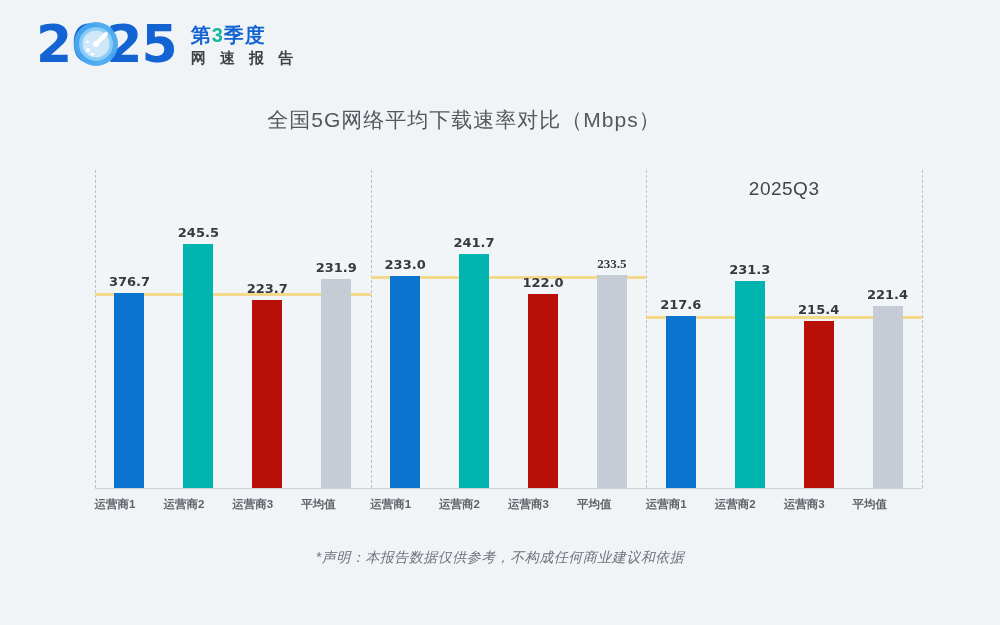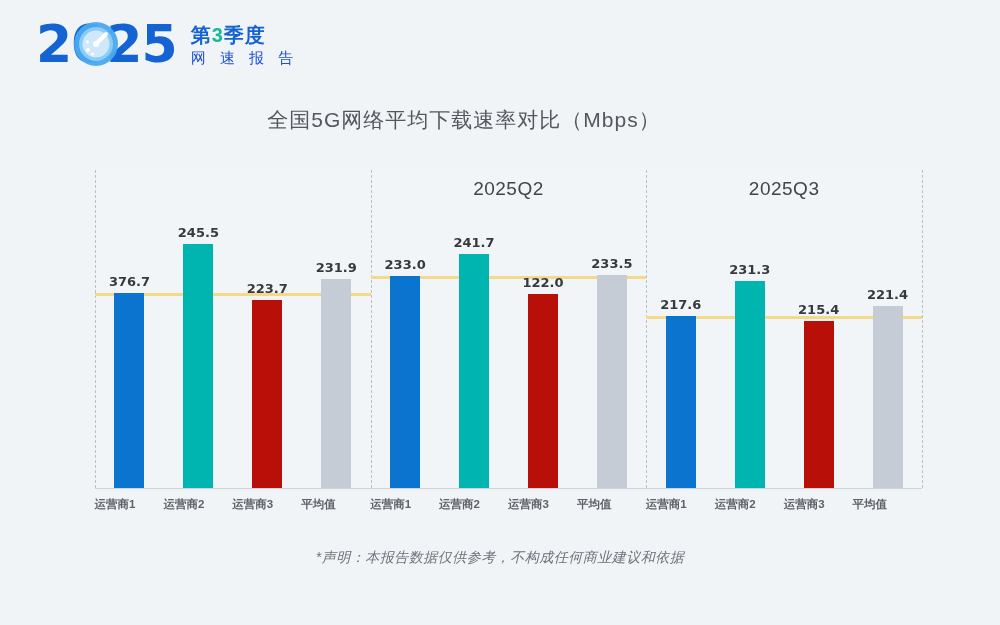--- a/index.html
+++ b/index.html
@@ -52,22 +52,22 @@
   .logo-line1 {
     font-size: 20px;
     font-weight: 700;
     color: #1463d2;
     letter-spacing: 1px;
     line-height: 1;
   }
   .logo-line1 .accent { color: #16b79b; }
   .logo-line2 {
     font-size: 15px;
-    font-weight: 400;
-    color: #1d4ed8;
+    font-weight: 700;
+    color: #404040;
     letter-spacing: 5px;
     line-height: 1;
   }
 
   
   .chart-title {
     position: absolute;
     top: 106px;
     left: 0;
     width: 928px;
@@ -187,33 +187,32 @@
     <div class="bar-value" style="left: 68.375px; top: 55.475px;">245.5</div>
     <div class="cat-label" style="left: 68.375px; top: 327px;">运营商2</div>
     <div class="bar" style="left: 157.292px; height: 187.935px; background: rgb(184, 16, 9);"></div>
     <div class="bar-value" style="left: 137.292px; top: 111.065px;">223.7</div>
     <div class="cat-label" style="left: 137.292px; top: 327px;">运营商3</div>
     <div class="bar" style="left: 226.208px; height: 208.845px; background: rgb(197, 204, 214);"></div>
     <div class="bar-value" style="left: 206.208px; top: 90.155px;">231.9</div>
     <div class="cat-label" style="left: 206.208px; top: 327px;">平均值</div>
     <div class="panel" style="left: 275.667px; width: 275.667px;"></div>
     <div class="panel-divider" style="left: 275.667px;"></div>
-    <div class="panel-title" style="left: 275.667px; width: 275.667px;">2025Q2</div>
     <div class="ref-line" style="left: 275.667px; width: 275.667px; top: 106.35px;"></div>
     <div class="bar" style="left: 295.125px; height: 211.65px; background: rgb(10, 116, 206);"></div>
     <div class="bar-value" style="left: 275.125px; top: 87.35px;">233.0</div>
     <div class="cat-label" style="left: 275.125px; top: 327px;">运营商1</div>
     <div class="bar" style="left: 364.042px; height: 233.835px; background: rgb(0, 181, 176);"></div>
     <div class="bar-value" style="left: 344.042px; top: 65.165px;">241.7</div>
     <div class="cat-label" style="left: 344.042px; top: 327px;">运营商2</div>
     <div class="bar" style="left: 432.958px; height: 193.545px; background: rgb(184, 16, 9);"></div>
     <div class="bar-value" style="left: 412.958px; top: 105.455px;">122.0</div>
     <div class="cat-label" style="left: 412.958px; top: 327px;">运营商3</div>
     <div class="bar" style="left: 501.875px; height: 212.925px; background: rgb(197, 204, 214);"></div>
-    <div class="bar-value" style="left: 481.875px; top: 86.075px;">233.5</div>
+    <div class="bar-value" style="left: 481.875px; top: 86.075px; font-family: Liberation Serif, serif;">233.5</div>
     <div class="cat-label" style="left: 481.875px; top: 327px;">平均值</div>
     <div class="panel" style="left: 551.333px; width: 275.667px;"></div>
     <div class="panel-divider" style="left: 551.333px;"></div>
     <div class="panel-divider" style="left: 827px;"></div>
     <div class="panel-title" style="left: 551.333px; width: 275.667px;">2025Q3</div>
     <div class="ref-line" style="left: 551.333px; width: 275.667px; top: 145.62px;"></div>
     <div class="bar" style="left: 570.792px; height: 172.38px; background: rgb(10, 116, 206);"></div>
     <div class="bar-value" style="left: 550.792px; top: 126.62px;">217.6</div>
     <div class="cat-label" style="left: 550.792px; top: 327px;">运营商1</div>
     <div class="bar" style="left: 639.708px; height: 207.315px; background: rgb(0, 181, 176);"></div>

